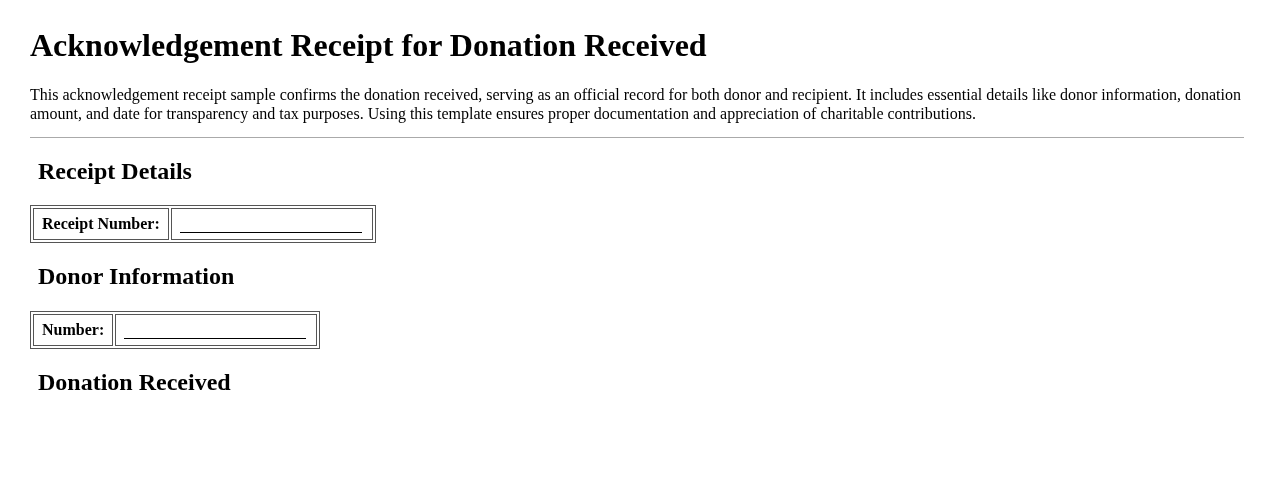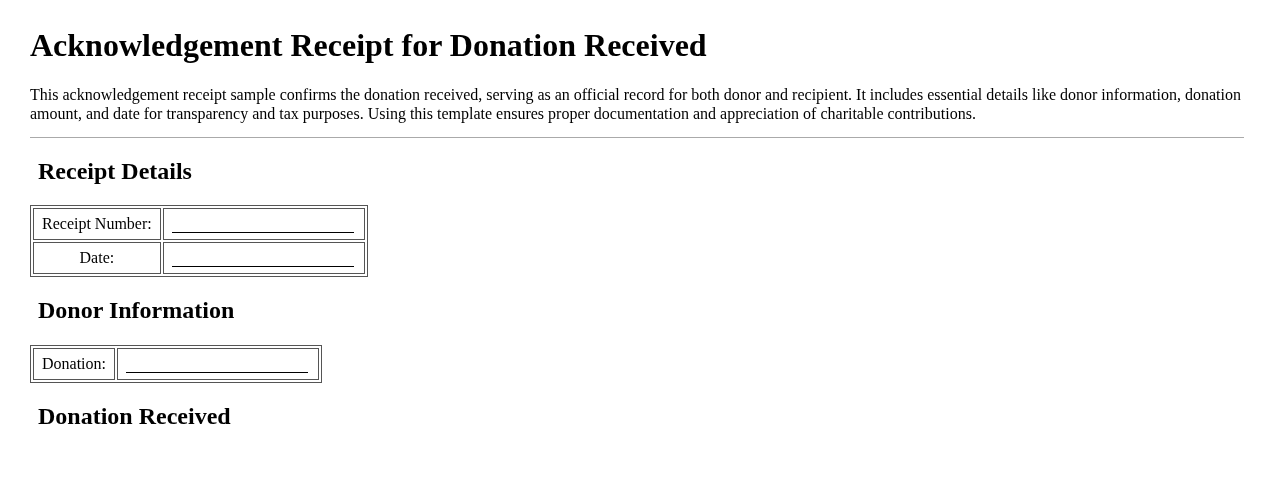--- a/index.html
+++ b/index.html
@@ -47,23 +47,22 @@
     border-spacing: 2px;
     border: 1px solid #555555;
   }
   table.fill-table td {
     border: 1px solid #555555;
     padding: 6px 8px;
     vertical-align: middle;
     line-height: 18px;
   }
   td.label-cell {
-    font-weight: normal;
+    font-weight: bold;
     white-space: nowrap;
-    text-align: center;
   }
   td.value-cell {
     width: 184px;
   }
   .blank-line {
     display: inline-block;
     width: 182px;
     height: 16px;
     border-bottom: 1.5px solid #000000;
     vertical-align: bottom;
@@ -83,35 +82,29 @@
   <h2 class="section-heading">Receipt Details</h2>
 
   <table class="fill-table">
     <tbody>
         <tr>
       <td class="label-cell">Receipt Number:</td>
       <td class="value-cell">
         <span class="blank-line"></span>
       </td>
     </tr>
-    <tr>
-      <td class="label-cell">Date:</td>
-      <td class="value-cell">
-        <span class="blank-line"></span>
-      </td>
-    </tr>
   </tbody>
     </table>
 
   <h2 class="section-heading">Donor Information</h2>
 
   <table class="fill-table">
     <tbody>
     <tr>
-      <td class="label-cell">Donation:</td>
+      <td class="label-cell">Number:</td>
       <td class="value-cell">
         <span class="blank-line"></span>
       </td>
     </tr>
   </tbody>
     </table>
 
   <h2 class="section-heading">Donation Received</h2>
 
 </div>

